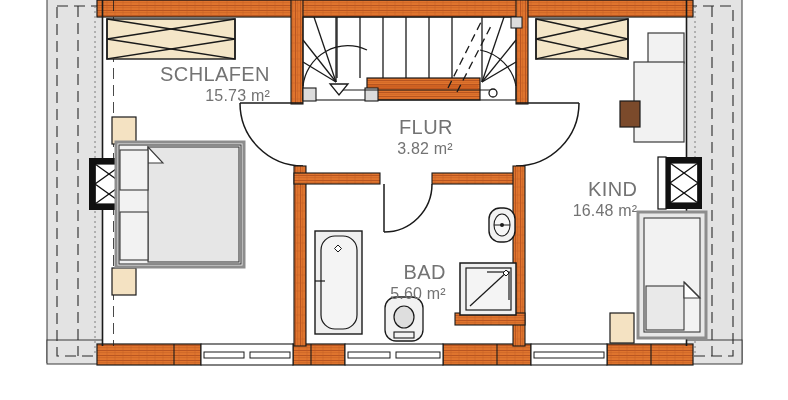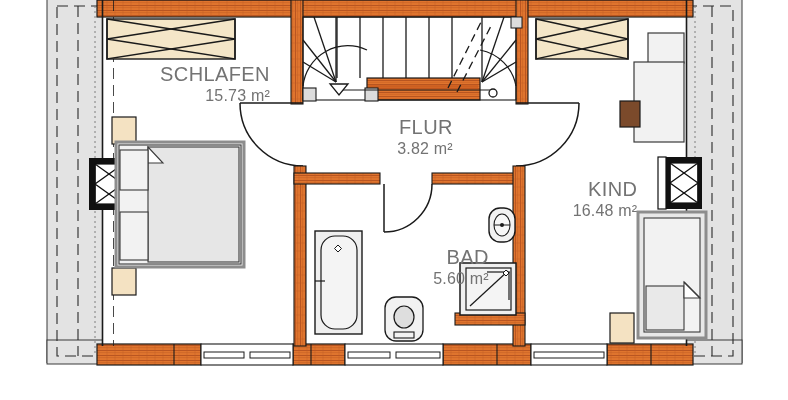--- a/index.html
+++ b/index.html
@@ -271,18 +271,18 @@
   <div class="roomlabel" style="left:425px;top:116px;transform:translateX(-50%);">
     <div class="nm">FLUR</div>
     <div class="ar">3.82 m²</div>
   </div>
 
   <div class="roomlabel" style="left:578px;top:178px;transform:translateX(-50%);margin-left:27px;">
     <div class="nm">KIND</div>
     <div class="ar">16.48 m²</div>
   </div>
 
-  <div class="roomlabel" style="left:418px;top:246px;transform:translateX(-50%);margin-left:43px;">
+  <div class="roomlabel" style="left:418px;top:261px;transform:translateX(-50%);">
     <div class="nm">BAD</div>
     <div class="ar">5.60 m²</div>
   </div>
 
 </div>
 
 </body></html>

